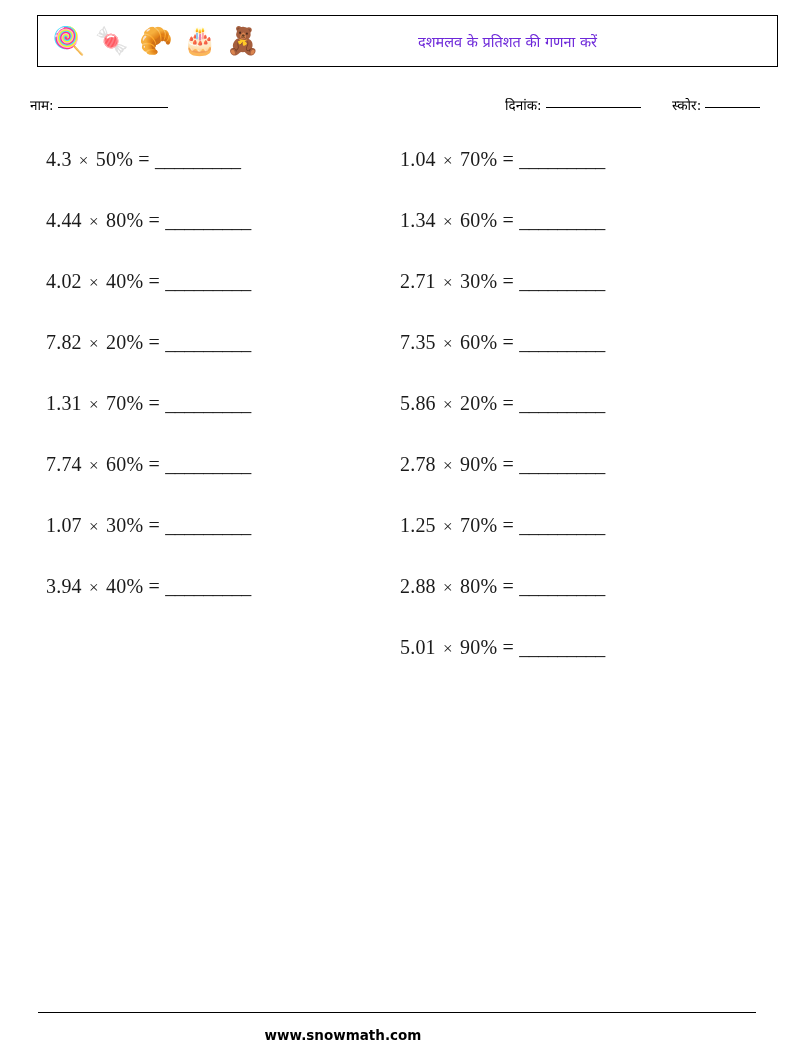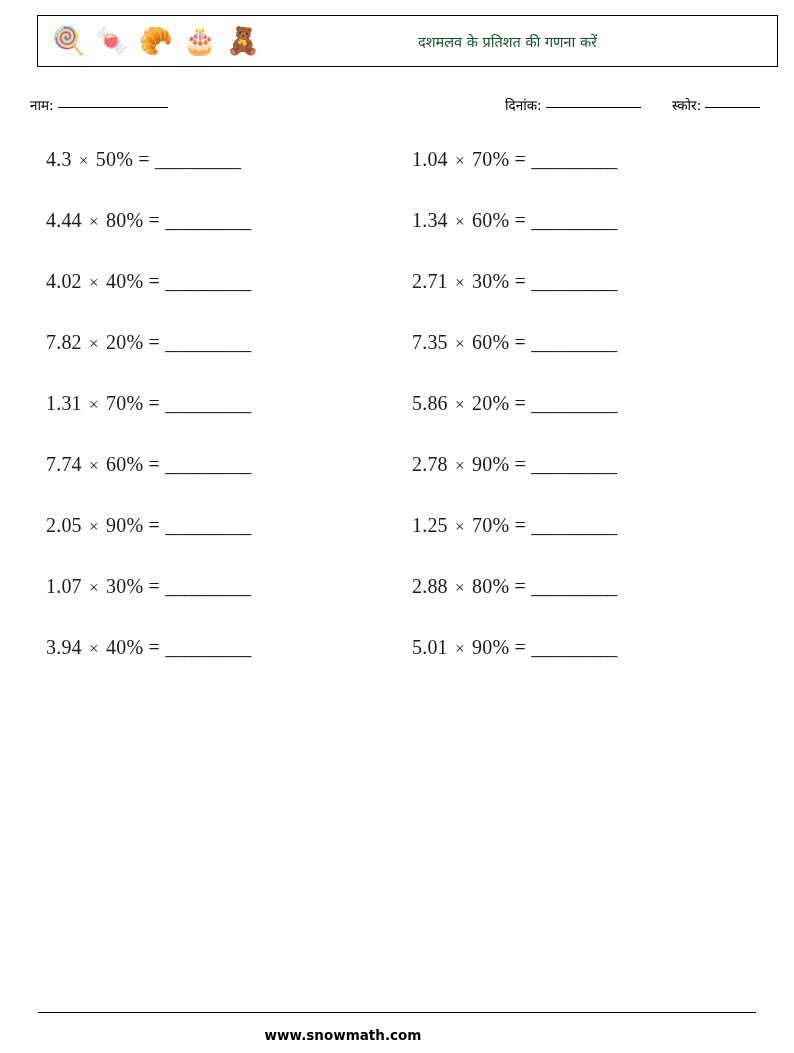--- a/index.html
+++ b/index.html
@@ -40,21 +40,21 @@
     line-height: 1;
     display: inline-block;
   }
   .header-title {
     position: absolute;
     left: 0;
     right: 0;
     text-align: center;
     font-family: "DejaVu Sans", "Liberation Sans", sans-serif;
     font-size: 14.5px;
-    color: #14532d;
+    color: #6d28d9;
     padding-left: 200px;
     box-sizing: border-box;
   }
 
   
   .info-row {
     position: absolute;
     left: 0;
     top: 96px;
     width: 649px;
@@ -86,21 +86,21 @@
     position: absolute;
     left: 0;
     top: 147px;
     width: 794px;
   }
   .col {
     position: absolute;
     top: 0;
   }
   .col-left  { left: 46px;  }
-  .col-right { left: 400px; margin-left: 12px; }
+  .col-right { left: 400px; }
   .problem {
     height: 61px;
     font-size: 20px;
     font-family: "Liberation Serif", "DejaVu Serif", serif;
     color: #1a1a1a;
     white-space: nowrap;
     line-height: 24px;
   }
   .problem .expr { letter-spacing: 0.2px; }
   .problem .times { font-size: 17px; padding: 0 2px; }
@@ -157,21 +157,20 @@
 </div>
 
 <div class="problems">
   <div class="col col-left" id="col-left">
       <div class="problem"><span class="expr"><span>4.3</span> <span class="times">×</span> <span>50%</span> <span>=</span> <span class="answer-blank">_________</span></span></div>
       <div class="problem"><span class="expr"><span>4.44</span> <span class="times">×</span> <span>80%</span> <span>=</span> <span class="answer-blank">_________</span></span></div>
       <div class="problem"><span class="expr"><span>4.02</span> <span class="times">×</span> <span>40%</span> <span>=</span> <span class="answer-blank">_________</span></span></div>
       <div class="problem"><span class="expr"><span>7.82</span> <span class="times">×</span> <span>20%</span> <span>=</span> <span class="answer-blank">_________</span></span></div>
       <div class="problem"><span class="expr"><span>1.31</span> <span class="times">×</span> <span>70%</span> <span>=</span> <span class="answer-blank">_________</span></span></div>
       <div class="problem"><span class="expr"><span>7.74</span> <span class="times">×</span> <span>60%</span> <span>=</span> <span class="answer-blank">_________</span></span></div>
-      <div class="problem"><span class="expr"><span>2.05</span> <span class="times">×</span> <span>90%</span> <span>=</span> <span class="answer-blank">_________</span></span></div>
       <div class="problem"><span class="expr"><span>1.07</span> <span class="times">×</span> <span>30%</span> <span>=</span> <span class="answer-blank">_________</span></span></div>
       <div class="problem"><span class="expr"><span>3.94</span> <span class="times">×</span> <span>40%</span> <span>=</span> <span class="answer-blank">_________</span></span></div>
     </div>
   <div class="col col-right" id="col-right">
       <div class="problem"><span class="expr"><span>1.04</span> <span class="times">×</span> <span>70%</span> <span>=</span> <span class="answer-blank">_________</span></span></div>
       <div class="problem"><span class="expr"><span>1.34</span> <span class="times">×</span> <span>60%</span> <span>=</span> <span class="answer-blank">_________</span></span></div>
       <div class="problem"><span class="expr"><span>2.71</span> <span class="times">×</span> <span>30%</span> <span>=</span> <span class="answer-blank">_________</span></span></div>
       <div class="problem"><span class="expr"><span>7.35</span> <span class="times">×</span> <span>60%</span> <span>=</span> <span class="answer-blank">_________</span></span></div>
       <div class="problem"><span class="expr"><span>5.86</span> <span class="times">×</span> <span>20%</span> <span>=</span> <span class="answer-blank">_________</span></span></div>
       <div class="problem"><span class="expr"><span>2.78</span> <span class="times">×</span> <span>90%</span> <span>=</span> <span class="answer-blank">_________</span></span></div>

